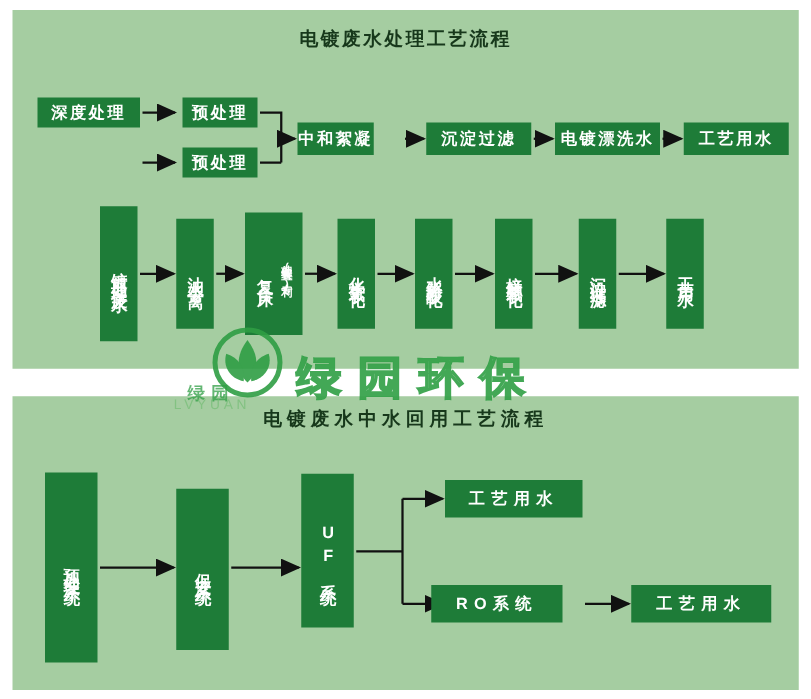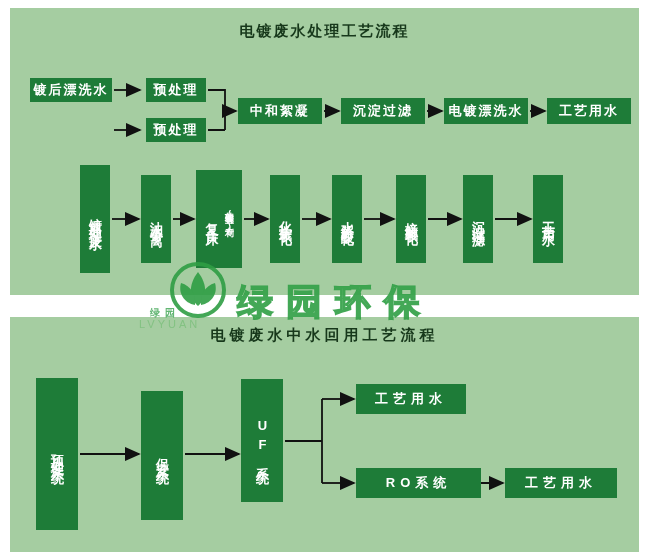--- a/index.html
+++ b/index.html
@@ -18,21 +18,21 @@
   .hbox { letter-spacing:2px; }
   .wide { letter-spacing:5px; }
   .vtext { writing-mode:vertical-rl; text-orientation:upright; letter-spacing:4px; }
   .vtext-sub { writing-mode:vertical-rl; text-orientation:upright; font-size:9px;
                letter-spacing:1px; margin-left:2px; }
   .arrows { position:absolute; left:0; top:0; width:649px; height:559px; pointer-events:none; }
   .wm { position:absolute; pointer-events:none; }
   .wm-logo { left:168px; top:260px; width:60px; height:60px; opacity:.9; }
   .wm-brand { left:237px; top:278px; font-size:36px; font-weight:bold; letter-spacing:13px;
               color:rgba(238,248,238,0.45); -webkit-text-stroke:1.5px rgba(47,158,68,0.9); }
-  .wm-small { left:150px; top:306px; font-size:10px; font-weight:bold;
+  .wm-small { left:150px; top:306px; font-size:14px; font-weight:bold;
               color:rgba(47,158,68,0.75); letter-spacing:5px; }
   .wm-latin { left:139px; top:318px; font-size:11px; font-weight:normal;
               color:rgba(125,192,125,0.85); letter-spacing:3px; }
 </style>
 </head>
 <body>
 
 <div class="canvas">
 
   <div class="panel panel-top"></div>
@@ -66,24 +66,24 @@
 
       <path d="M80 454 H139" marker-end="url(#ah)"></path>
       <path d="M185 454 H239" marker-end="url(#ah)"></path>
       <path d="M285 441 H322 M322 399 V483"></path>
       <path d="M322 399 H354" marker-end="url(#ah)"></path>
       <path d="M322 483 H354" marker-end="url(#ah)"></path>
       <path d="M468 483 H503" marker-end="url(#ah)"></path>
     </g>
   </svg>
 
-  <div class="box hbox" style="left:30px;top:78px;width:82px;height:24px">镀后漂洗水</div>
+  <div class="box hbox" style="left:30px;top:78px;width:82px;height:24px">深度处理</div>
   <div class="box hbox" style="left:146px;top:78px;width:60px;height:24px">预处理</div>
   <div class="box hbox" style="left:146px;top:118px;width:60px;height:24px">预处理</div>
-  <div class="box hbox" style="left:238px;top:98px;width:84px;height:26px">中和絮凝</div>
+  <div class="box hbox" style="left:238px;top:98px;width:61px;height:26px">中和絮凝</div>
   <div class="box hbox" style="left:341px;top:98px;width:84px;height:26px">沉淀过滤</div>
   <div class="box hbox" style="left:444px;top:98px;width:84px;height:26px">电镀漂洗水</div>
   <div class="box hbox" style="left:547px;top:98px;width:84px;height:26px">工艺用水</div>
 
   <div class="box" style="left:80px;top:165px;width:30px;height:108px">
     <span class="vtext">镀前处理废水</span>
   </div>
   <div class="box" style="left:141px;top:175px;width:30px;height:88px">
     <span class="vtext">油水分离</span>
   </div>
@@ -110,21 +110,21 @@
   <div class="box" style="left:36px;top:378px;width:42px;height:152px">
     <span class="vtext">预处理系统</span>
   </div>
   <div class="box" style="left:141px;top:391px;width:42px;height:129px">
     <span class="vtext">保安系统</span>
   </div>
   <div class="box" style="left:241px;top:379px;width:42px;height:123px">
     <span class="vtext">UF系统</span>
   </div>
   <div class="box hbox wide" style="left:356px;top:384px;width:110px;height:30px">工艺用水</div>
-  <div class="box hbox wide" style="left:356px;top:468px;width:125px;height:30px">RO系统</div>
+  <div class="box hbox wide" style="left:345px;top:468px;width:105px;height:30px">RO系统</div>
   <div class="box hbox wide" style="left:505px;top:468px;width:112px;height:30px">工艺用水</div>
 
   <svg class="wm wm-logo" viewBox="0 0 60 60" xmlns="http://www.w3.org/2000/svg">
     <circle cx="30" cy="30" r="26" fill="none" stroke="#2f9e44" stroke-width="4"></circle>
     <path d="M30 46 C 21 38 20 25 30 12 C 40 25 39 38 30 46 Z" fill="#2f9e44"></path>
     <path d="M27 45 C 16 43 10 33 13 23 C 23 26 28 34 27 45 Z" fill="#2f9e44"></path>
     <path d="M33 45 C 44 43 50 33 47 23 C 37 26 32 34 33 45 Z" fill="#2f9e44"></path>
   </svg>
   <div class="wm wm-brand">绿园环保</div>
   <div class="wm wm-small">绿园</div>

